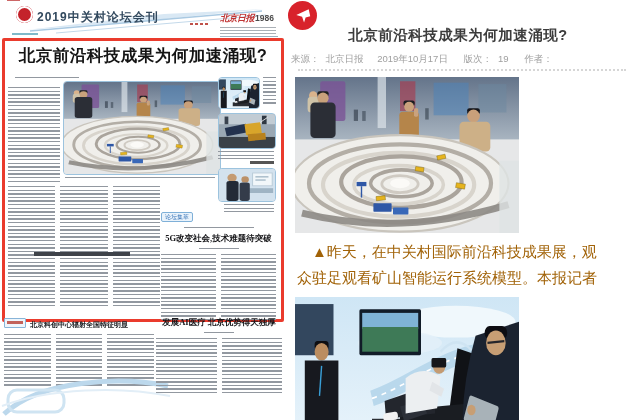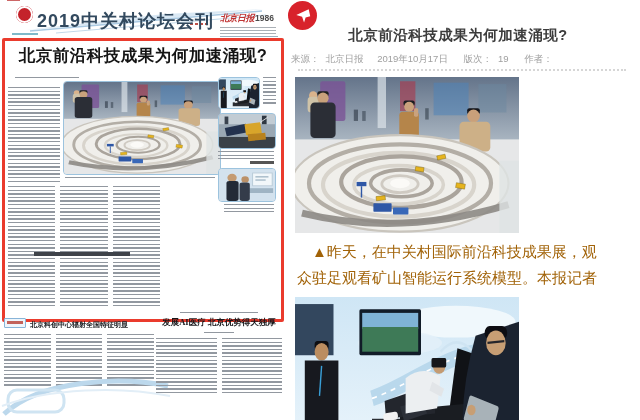--- a/index.html
+++ b/index.html
@@ -9,21 +9,21 @@
   .abs{position:absolute;}
 
   
   .tb{background-image:repeating-linear-gradient(to bottom,#9298a0 0,#9298a0 1.4px,transparent 1.4px,transparent 3.6px);}
   .tb-lt{background-image:repeating-linear-gradient(to bottom,#aab0b6 0,#aab0b6 1.2px,transparent 1.2px,transparent 3.2px);}
   .cols{display:flex;gap:5px;}
   .cols>div{flex:1;}
 
   
   .np{left:0;top:0;width:286px;height:420px;background:#fff;}
-  .np-forum-title{left:37px;top:9px;font-size:18px;font-weight:bold;color:#32495e;letter-spacing:1px;}
+  .np-forum-title{left:37px;top:9px;font-size:12px;font-weight:bold;color:#32495e;letter-spacing:1px;}
   .logo-badge{left:16px;top:6px;width:17px;height:17px;border-radius:50%;background:#c4232b;
               box-shadow:inset 0 0 0 2px #fff,inset 0 0 0 3.5px #c4232b;}
   .masthead{left:220px;top:7px;width:62px;}
   .masthead-name{font-family:"Liberation Serif","DejaVu Serif",serif;font-style:italic;font-weight:bold;
                  font-size:9px;color:#c03636;letter-spacing:-0.5px;display:inline;}
   .masthead-ed{font-size:8.5px;color:#4a4a4a;font-weight:bold;display:inline;margin-left:1px;}
   .masthead-sub{margin-top:2px;height:7px;width:56px;}
   .masthead-rule{margin-top:2px;height:1px;width:58px;background:#9ab0c0;}
 
   .hl-rect{left:2px;top:38px;width:276px;height:278px;border:3px solid #ea3b2d;border-radius:2px;}
@@ -241,20 +241,30 @@
           <div class="tb" style="width:56px;height:8px;margin-top:2px;"></div>
           <div style="width:24px;height:2.5px;background:#555;margin:2px 0 0 32px;"></div>
           <div class="photo pframe" style="width:56px;height:32px;margin-top:4px;">
             <svg class="ph" viewBox="0 0 60 40" preserveAspectRatio="none">
                 <use href="#ph-booth"></use>
               </svg>
           </div>
           <div class="tb" style="width:50px;height:8px;margin:2px 0 0 6px;"></div>
         </div>
 
+        <div class="abs" style="left:156px;top:164px;width:115px;">
+          <span class="tagbox">论坛集萃</span>
+          <div class="tb" style="width:70px;height:2.5px;margin:4px auto 0;"></div>
+          <div class="h5g" style="margin-top:3px;">5G改变社会,技术难题待突破</div>
+          <div class="tb" style="width:40px;height:2px;margin:3px auto 0;"></div>
+          <div class="cols" style="height:68px;margin-top:4px;">
+              <div class="tb"></div>
+              <div class="tb"></div>
+            </div>
+        </div>
       </div>
     </div>
 
     <div class="abs" style="left:4px;top:318px;width:150px;">
       <div style="display:flex;align-items:flex-start;">
         <span class="tagbox2">
             <i></i>
           </span>
         <span class="npbl-head">北京科创中心辐射全国特征明显</span>
       </div>

